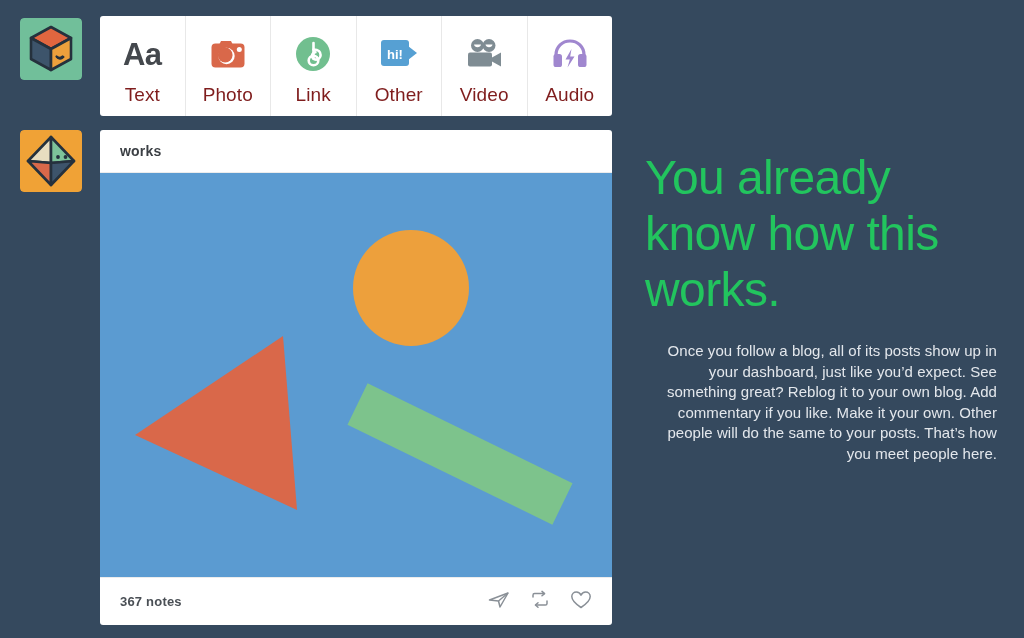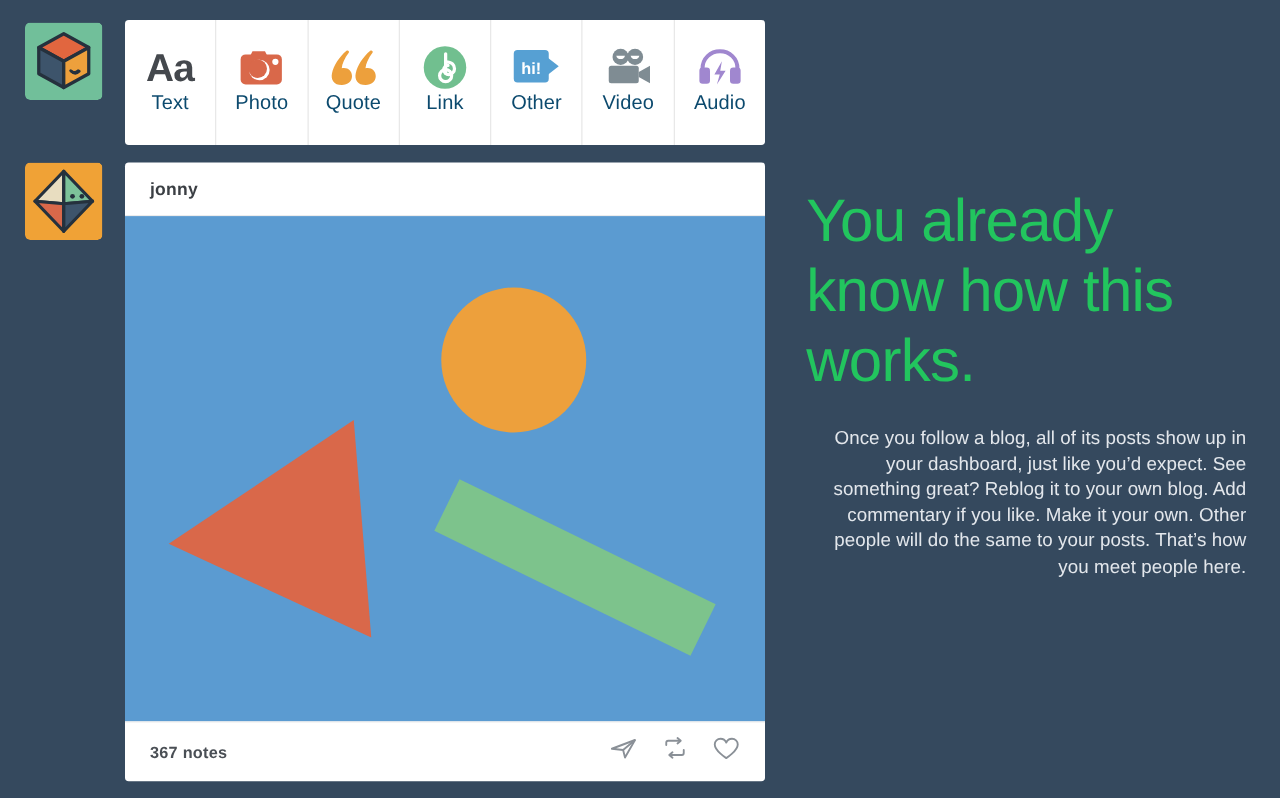--- a/index.html
+++ b/index.html
@@ -64,23 +64,23 @@
     text-decoration: none;
   }
   .composer-item:last-child { border-right: none; }
   .composer-glyph {
     height: 40px;
     display: flex;
     align-items: center;
     justify-content: flex-end;
   }
   .composer-label {
-    margin-top: 0;
-    font-size: 16px;
-    color: #0c4a6e;
+    margin-top: 10px;
+    font-size: 19px;
+    color: #7f1d1d;
     letter-spacing: .1px;
   }
   .aa {
     font-family: "Liberation Sans", sans-serif;
     font-weight: bold;
     font-size: 31px;
     color: #44484d;
     line-height: 1;
     letter-spacing: -0.5px;
   }
@@ -215,29 +215,20 @@
           <rect x="1.5" y="5.5" width="33" height="24" rx="4" fill="#d9684a"></rect>
           <circle cx="16.5" cy="18" r="8.2" fill="#ffffff"></circle>
           <path d="M16.5 9.8 a8.2 8.2 0 0 1 0 16.4 a7 7 0 0 0 0-16.4Z" fill="#d9684a" opacity="0"></path>
           <circle cx="15.2" cy="17" r="7.4" fill="#d9684a"></circle>
           <circle cx="29.3" cy="11.4" r="2.5" fill="#ffffff"></circle>
         </svg>
       </span>
       <span class="composer-label">Photo</span>
     </div>
 
-    <div class="composer-item">
-      <span class="composer-glyph">
-        <svg width="38" height="30" viewBox="0 0 38 30">
-          <path d="M9.5 29 C3 29 0.5 24.5 1.6 19.5 C2.9 13.2 7.5 6.4 13.2 1.6 C14.3 0.7 15.8 2.1 15 3.2 C11.7 7.6 9.6 12 9.4 15.6 C13.9 14.6 17.6 17.4 17.6 22 C17.6 26 14.2 29 9.5 29 Z" fill="#eda03c"></path>
-          <path d="M28.5 29 C22 29 19.5 24.5 20.6 19.5 C21.9 13.2 26.5 6.4 32.2 1.6 C33.3 0.7 34.8 2.1 34 3.2 C30.7 7.6 28.6 12 28.4 15.6 C32.9 14.6 36.6 17.4 36.6 22 C36.6 26 33.2 29 28.5 29 Z" fill="#eda03c"></path>
-        </svg>
-      </span>
-      <span class="composer-label">Quote</span>
-    </div>
 
     <div class="composer-item">
       <span class="composer-glyph">
         <svg width="36" height="36" viewBox="0 0 36 36">
           <circle cx="18" cy="18" r="17" fill="#71bf8f"></circle>
           <path d="M18.5 7 L18.5 22.5" stroke="#ffffff" stroke-width="2.6" stroke-linecap="round" fill="none"></path>
           <path d="M18.5 13.5 C23.8 13.5 25.6 16.3 25.6 19 C25.6 21.7 23.3 23.6 21 23.6 C18.8 23.6 17 21.9 17 19.8 C17 17.8 18.6 16.3 20.4 16.3" fill="none" stroke="#ffffff" stroke-width="2.6" stroke-linecap="round"></path>
           <circle cx="18.5" cy="24.5" r="4.8" fill="none" stroke="#ffffff" stroke-width="2.6"></circle>
         </svg>
       </span>
@@ -279,21 +270,21 @@
         </svg>
       </span>
       <span class="composer-label">Audio</span>
     </div>
 
   </div>
 
   <div class="post">
 
     <div class="post-header">
-      <span class="post-username">jonny</span>
+      <span class="post-username">works</span>
     </div>
 
     <svg class="post-image" viewBox="0 0 512 404">
       <rect x="0" y="0" width="512" height="404" fill="#5b9bd1"></rect>
       <circle cx="311" cy="115" r="58" fill="#eda03c"></circle>
       <polygon points="183,163 35,262 197,337" fill="#d9684a"></polygon>
       <g transform="rotate(26 360 281)">
         <rect x="246" y="258" width="228" height="46" fill="#7dc38c"></rect>
       </g>
     </svg>

